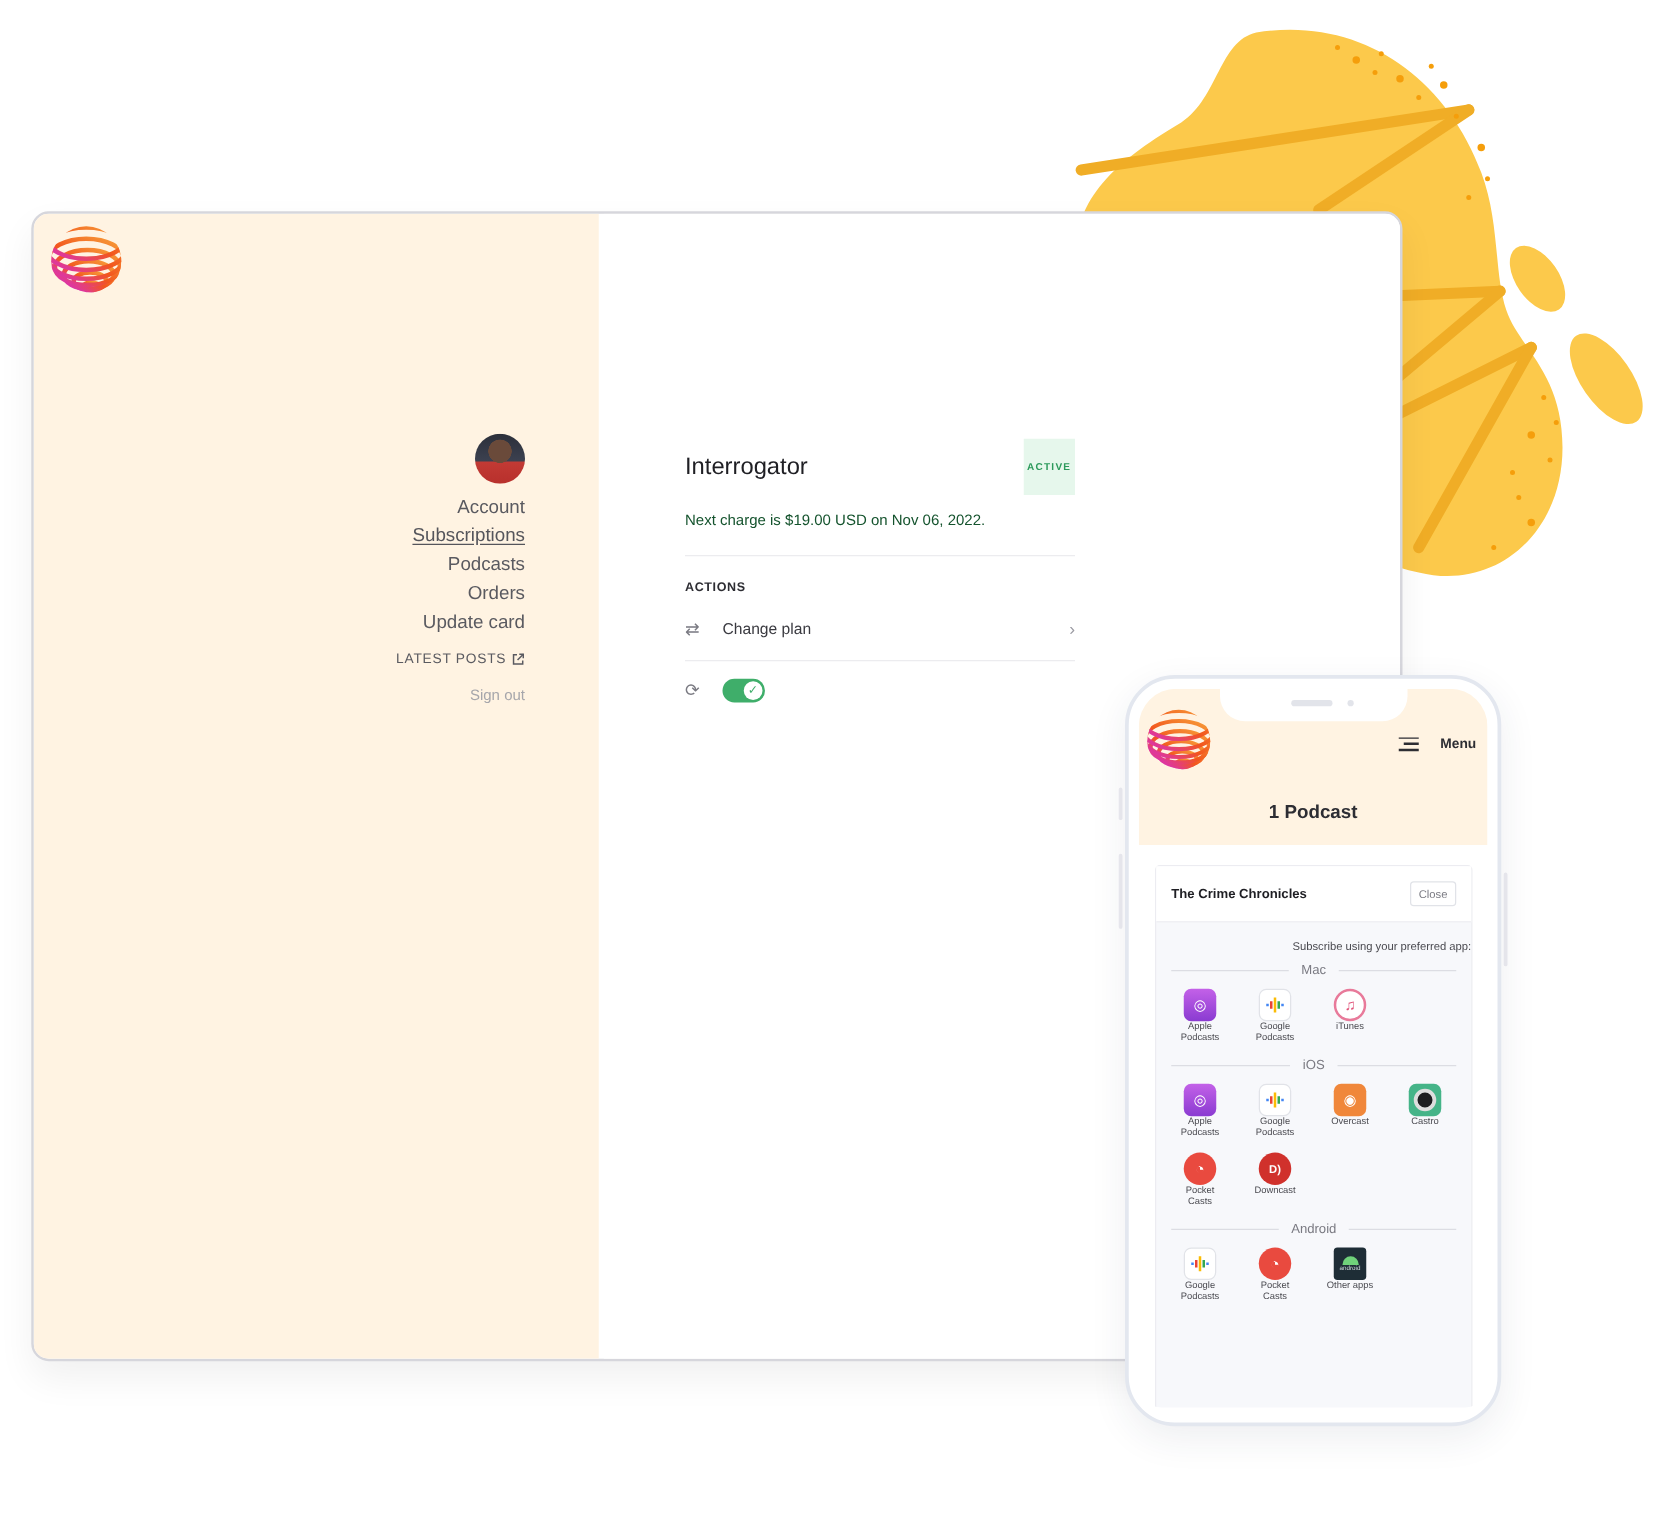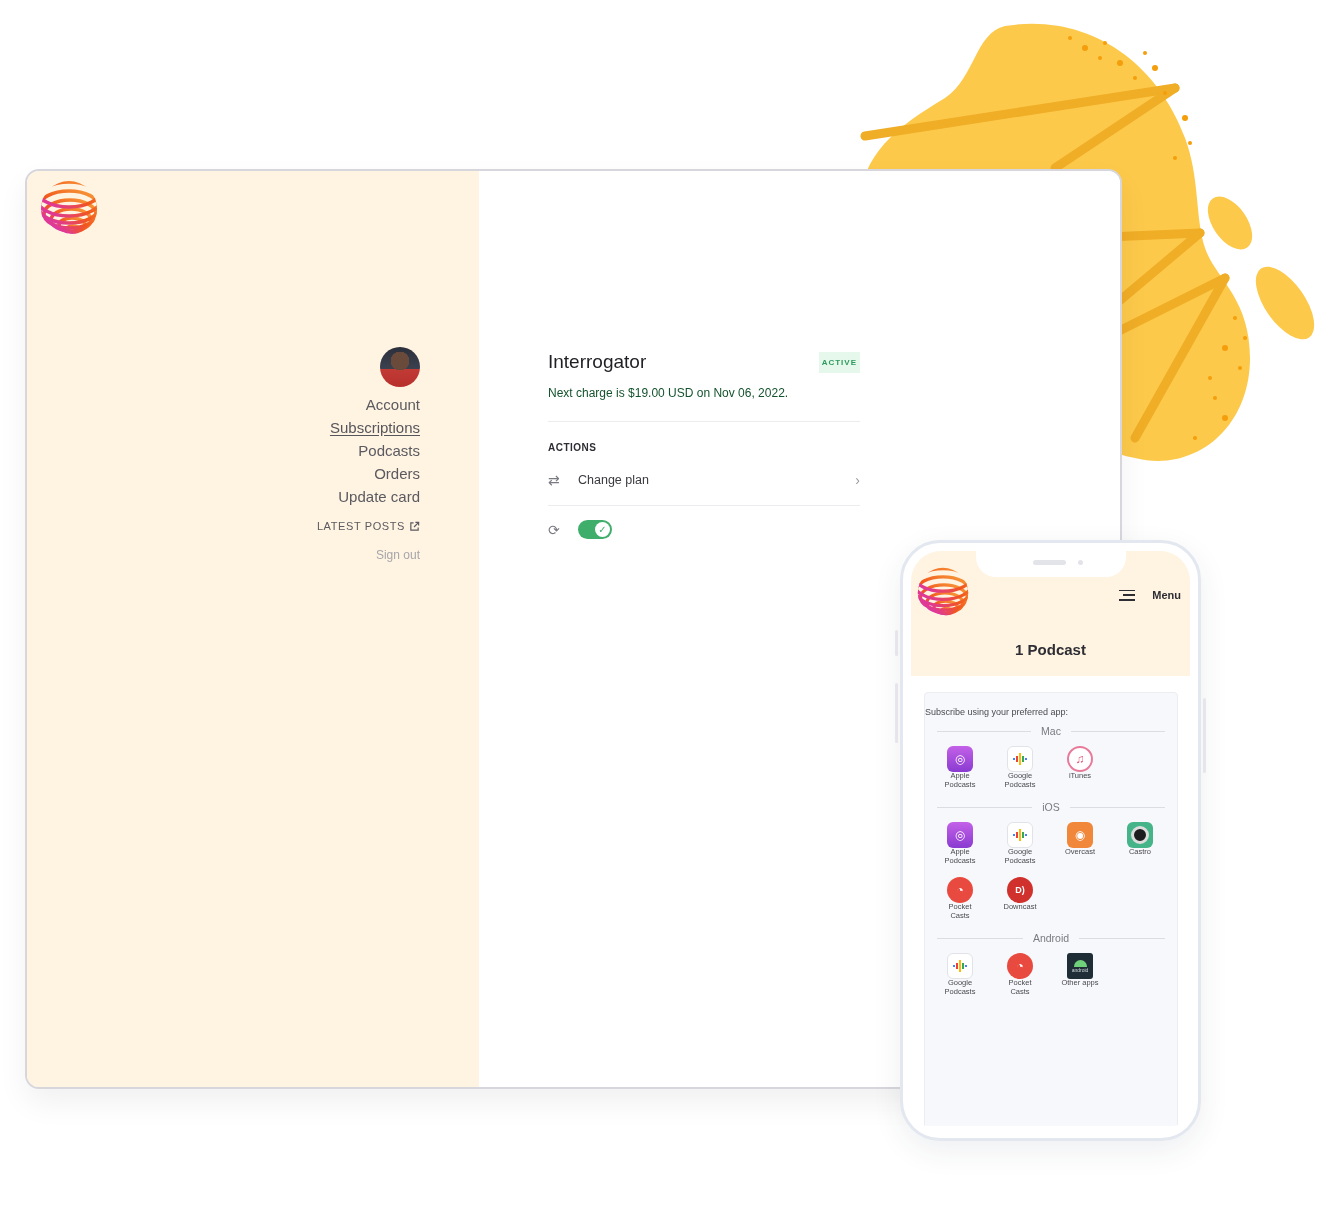--- a/index.html
+++ b/index.html
@@ -27,21 +27,21 @@
     }
     .nav-item { display: block; font-size: 15px; line-height: 23px; color: #5a5a60; text-decoration: none; }
     .nav-item.active { text-decoration: underline; text-underline-offset: 2px; color: #55555b; }
     .latest { margin-top: 12px; font-size: 11px; font-weight: normal; letter-spacing: 0.6px; color: #5a5a60; display: flex; justify-content: flex-end; align-items: center; gap: 4px; }
     .signout { margin-top: 16px; font-size: 12px; color: #a6a6ab; }
 
     .main { position: absolute; left: 456px; top: 0; right: 0; height: 100%; background: #ffffff; }
     .content { position: absolute; left: 65px; top: 180px; width: 312px; }
     .title-row { display: flex; justify-content: space-between; align-items: center; }
     .plan-title { font-size: 19px; font-weight: normal; color: #1f1f24; }
-    .badge { font-size: 8px; font-weight: bold; letter-spacing: 1px; color: #2c9a5b; background: #e6f7ec; padding: 6px 3px; text-align: right; }
+    .badge { font-size: 8px; font-weight: bold; letter-spacing: 1px; color: #2c9a5b; background: #e6f7ec; padding: 18px 3px; text-align: right; }
     .next-charge { margin-top: 13px; font-size: 12px; color: #14532d; }
     .divider { height: 1px; background: #ececef; margin: 21px 0 0 0; }
     .actions-label { margin-top: 20px; font-size: 10px; font-weight: bold; letter-spacing: 0.5px; color: #2d2d33; }
     .action-row { display: flex; align-items: center; height: 42px; }
     .action-row .icon { width: 30px; color: #7a7a82; font-size: 14px; }
     .action-row .label { flex: 1; font-size: 12.5px; color: #3a3a40; }
     .chev { color: #9a9aa2; font-size: 14px; }
     .renew-row { display: flex; align-items: center; margin-top: 14px; }
     .renew-row .icon { width: 30px; color: #7a7a82; font-size: 14px; }
     .renew-text { flex: 1; }
@@ -66,21 +66,21 @@
     .phone-logo { position: absolute; left: 5px; top: 15px; width: 54px; height: 54px; }
     .menu { position: absolute; right: 9px; top: 38px; display: flex; align-items: center; gap: 17px; font-size: 11px; font-weight: bold; color: #2d2d33; }
     .hamburger { width: 16px; height: 11px; display: flex; flex-direction: column; justify-content: space-between; align-items: flex-end; }
     .hamburger span { display: block; height: 1.5px; background: #2d2d33; }
     .phone-title { position: absolute; left: 0; width: 100%; top: 90px; text-align: center; font-size: 15px; font-weight: bold; color: #2d2d33; }
 
     .pod-card { position: absolute; left: 13px; top: 141px; width: 254px; height: 460px; border: 1px solid #ececf1; border-radius: 4px; background: #f7f8fb; }
     .pod-card-head { height: 45px; background: #fff; border-bottom: 1px solid #ececf1; display: flex; align-items: center; justify-content: space-between; padding: 0 12px; }
     .pod-name { font-size: 10.5px; font-weight: bold; color: #1f1f24; }
     .close-btn { font-size: 9px; color: #7a7a82; border: 1px solid #e1e3e8; border-radius: 3px; padding: 4px 6px; background: #fff; }
-    .subscribe-text { text-align: left; font-size: 9px; color: #4a4a50; margin-top: 14px; }
+    .subscribe-text { text-align: right; font-size: 9px; color: #4a4a50; margin-top: 14px; }
     .platform { display: flex; align-items: center; margin: 8px 12px 0 12px; color: #7a7a82; font-size: 10.5px; }
     .platform .line { flex: 1; height: 1px; background: #dcdde3; }
     .platform .pname { padding: 0 10px; }
     .apps { display: flex; flex-wrap: wrap; padding: 9px 5px 0 5px; }
     .app { width: 60px; text-align: center; margin-bottom: 12px; }
     .app-icon { width: 26px; height: 26px; margin: 0 auto; border-radius: 6px; display: flex; align-items: center; justify-content: center; font-size: 12px; color: #fff; }
     .app-label { font-size: 7.5px; color: #4a4a50; margin-top: 0; line-height: 8.5px; }
 
     .ic-apple { background: linear-gradient(180deg, #c361e8, #8a3bd1); }
     .ic-google { background: #fff; border: 1px solid #e1e3e8; }
@@ -235,20 +235,24 @@
           <span style="width:16px"></span>
             <span style="width:12px"></span>
             <span style="width:16px"></span>
         </div>
         <span>Menu</span>
       </div>
       <div class="phone-title">1 Podcast</div>
     </div>
 
     <div class="pod-card">
+      <div class="pod-card-head">
+        <span class="pod-name">The Crime Chronicles</span>
+        <span class="close-btn">Close</span>
+      </div>
       <div class="subscribe-text">Subscribe using your preferred app:</div>
 
       <div class="platform">
         <span class="line"></span>
           <span class="pname">Mac</span>
           <span class="line"></span>
       </div>
       <div class="apps">
         <div class="app">
           <div class="app-icon ic-apple">◎</div>

